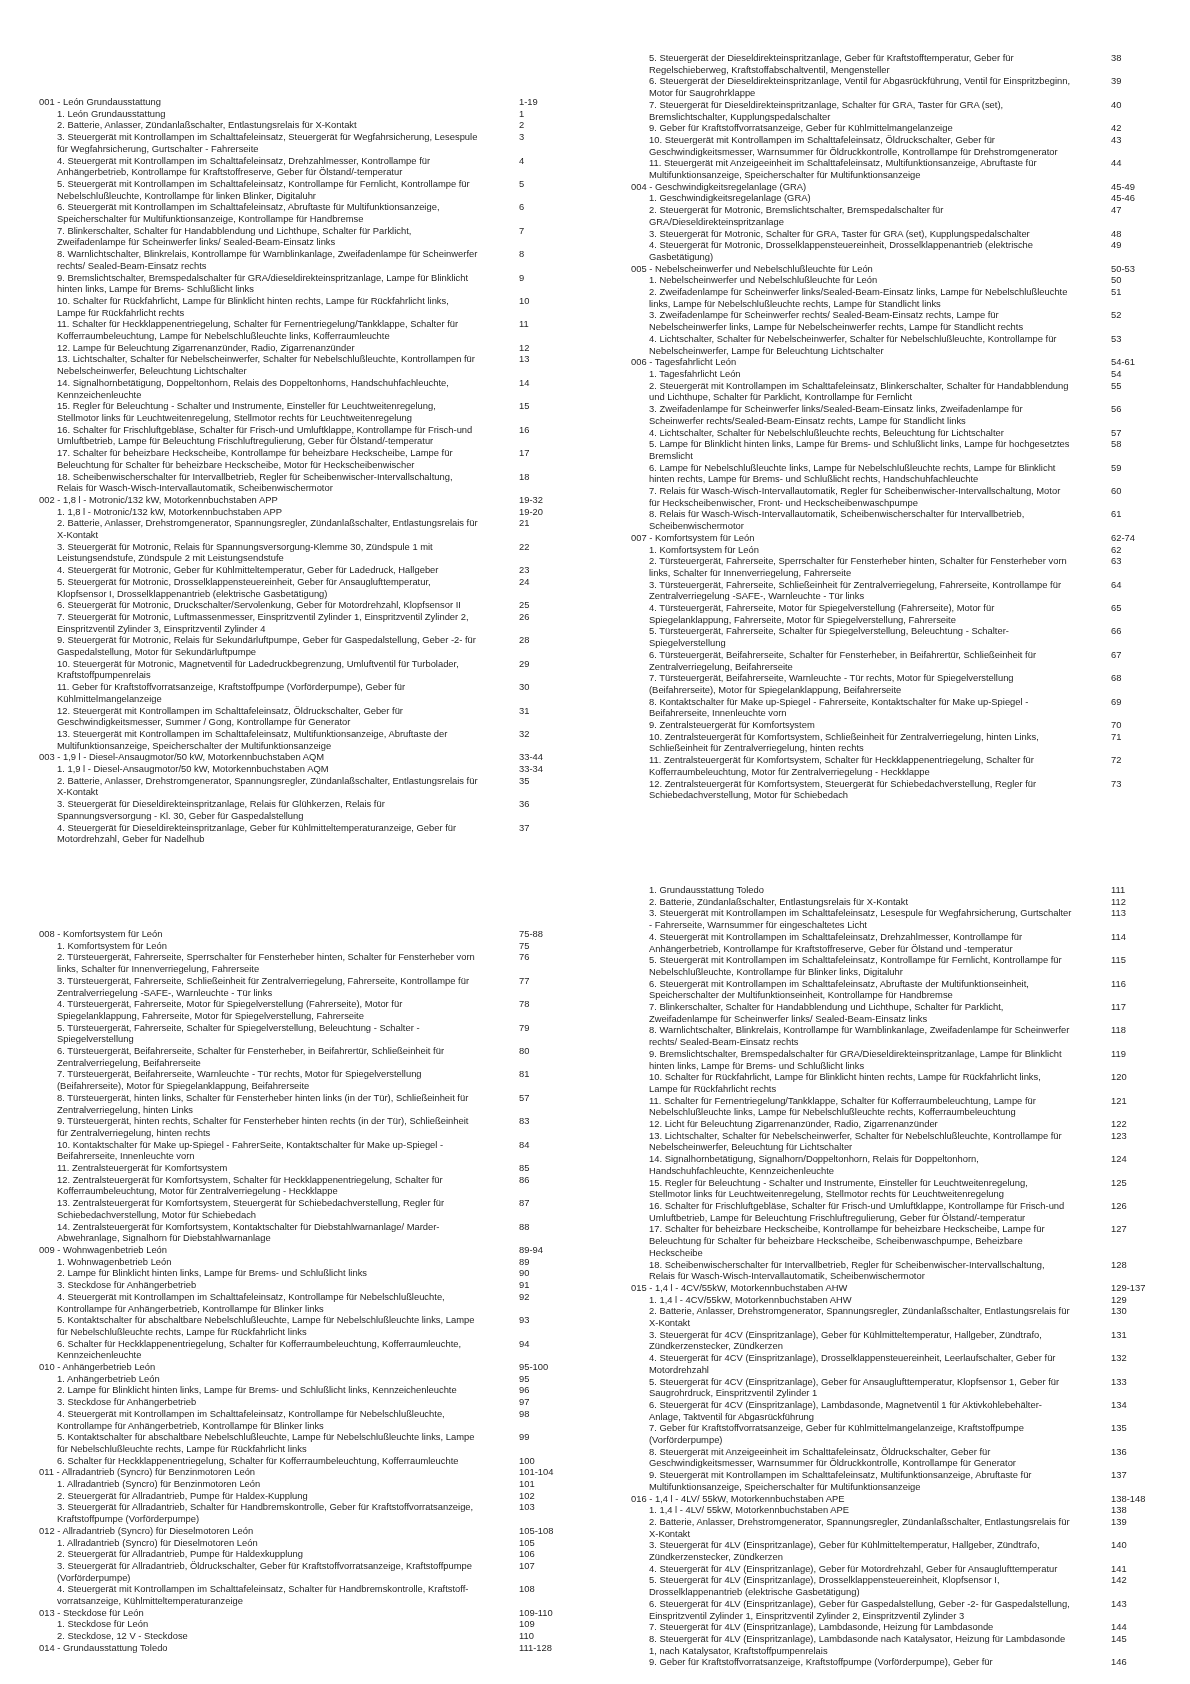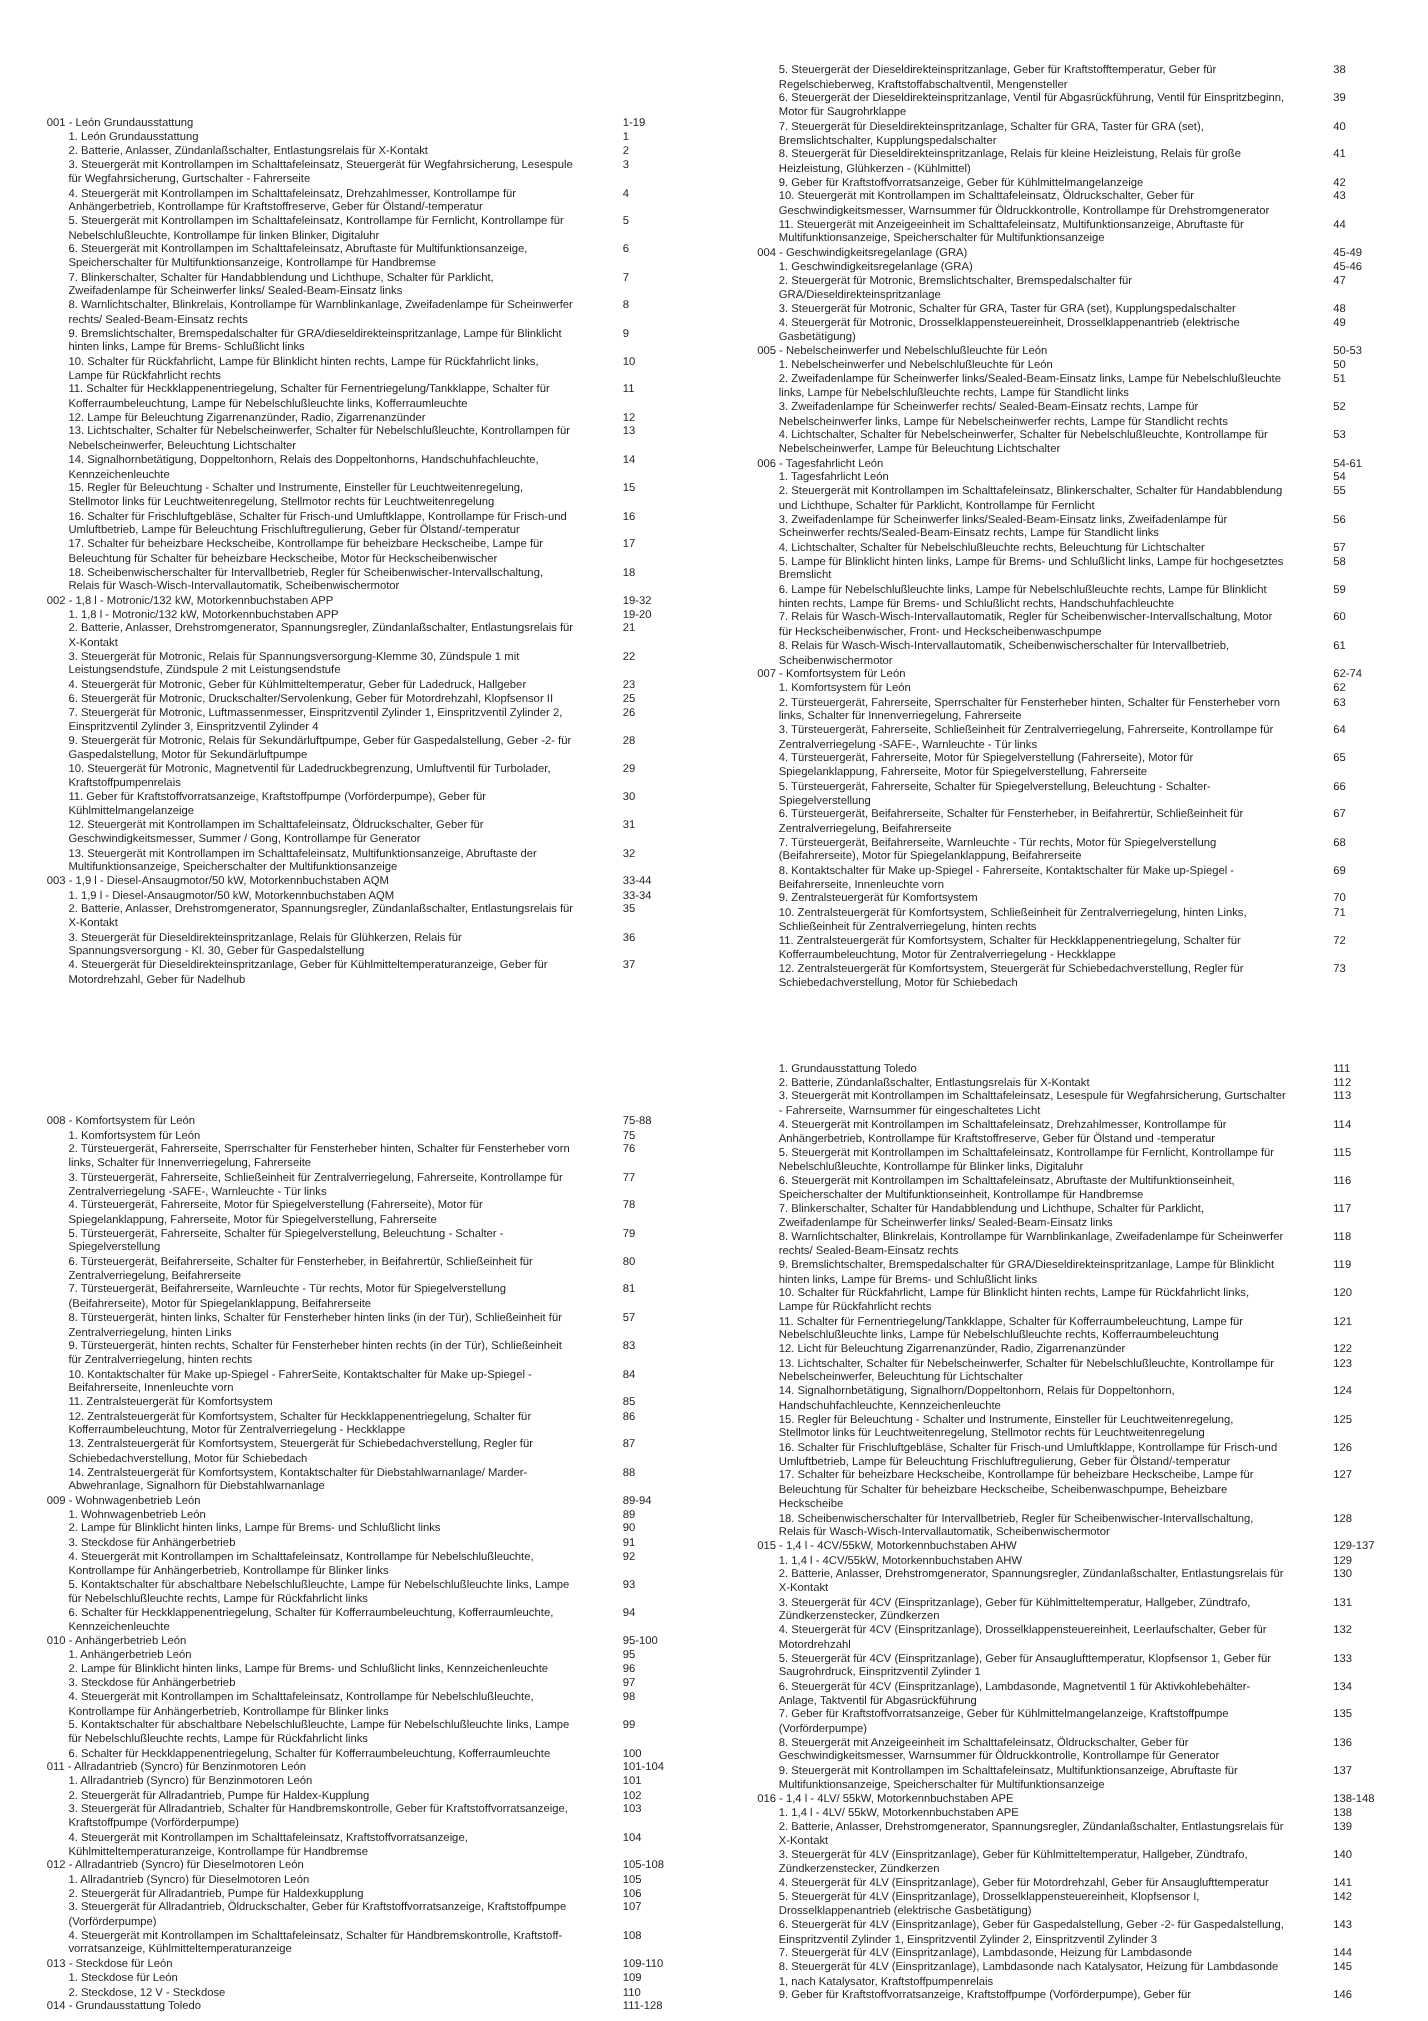--- a/index.html
+++ b/index.html
@@ -118,20 +118,24 @@
         </div>
         <div class="row item">
           <span class="txt">3. Steuergerät für Motronic, Relais für Spannungsversorgung-Klemme 30, Zündspule 1 mit Leistungsendstufe, Zündspule 2 mit Leistungsendstufe</span>
           <span class="pg">22</span>
         </div>
         <div class="row item">
           <span class="txt">4. Steuergerät für Motronic, Geber für Kühlmitteltemperatur, Geber für Ladedruck, Hallgeber</span>
           <span class="pg">23</span>
         </div>
         <div class="row item">
+          <span class="txt">5. Steuergerät für Motronic, Drosselklappensteuereinheit, Geber für Ansauglufttemperatur, Klopfsensor I, Drosselklappenantrieb (elektrische Gasbetätigung)</span>
+          <span class="pg">24</span>
+        </div>
+        <div class="row item">
           <span class="txt">6. Steuergerät für Motronic, Druckschalter/Servolenkung, Geber für Motordrehzahl, Klopfsensor II</span>
           <span class="pg">25</span>
         </div>
         <div class="row item">
           <span class="txt">7. Steuergerät für Motronic, Luftmassenmesser, Einspritzventil Zylinder 1, Einspritzventil Zylinder 2, Einspritzventil Zylinder 3, Einspritzventil Zylinder 4</span>
           <span class="pg">26</span>
         </div>
         <div class="row item">
           <span class="txt">9. Steuergerät für Motronic, Relais für Sekundärluftpumpe, Geber für Gaspedalstellung, Geber -2- für Gaspedalstellung, Motor für Sekundärluftpumpe</span>
           <span class="pg">28</span>
@@ -178,24 +182,20 @@
           <span class="txt">5. Steuergerät der Dieseldirekteinspritzanlage, Geber für Kraftstofftemperatur, Geber für Regelschieberweg, Kraftstoffabschaltventil, Mengensteller</span>
           <span class="pg">38</span>
         </div>
         <div class="row item">
           <span class="txt">6. Steuergerät der Dieseldirekteinspritzanlage, Ventil für Abgasrückführung, Ventil für Einspritzbeginn, Motor für Saugrohrklappe</span>
           <span class="pg">39</span>
         </div>
         <div class="row item">
           <span class="txt">7. Steuergerät für Dieseldirekteinspritzanlage, Schalter für GRA, Taster für GRA (set), Bremslichtschalter, Kupplungspedalschalter</span>
           <span class="pg">40</span>
-        </div>
-        <div class="row item">
-          <span class="txt">8. Steuergerät für Dieseldirekteinspritzanlage, Relais für kleine Heizleistung, Relais für große Heizleistung, Glühkerzen - (Kühlmittel)</span>
-          <span class="pg">41</span>
         </div>
         <div class="row item">
           <span class="txt">9. Geber für Kraftstoffvorratsanzeige, Geber für Kühlmittelmangelanzeige</span>
           <span class="pg">42</span>
         </div>
         <div class="row item">
           <span class="txt">10. Steuergerät mit Kontrollampen im Schalttafeleinsatz, Öldruckschalter, Geber für Geschwindigkeitsmesser, Warnsummer für Öldruckkontrolle, Kontrollampe für Drehstromgenerator</span>
           <span class="pg">43</span>
         </div>
         <div class="row item">
@@ -458,24 +458,20 @@
           <span class="txt">1. Allradantrieb (Syncro) für Benzinmotoren León</span>
           <span class="pg">101</span>
         </div>
         <div class="row item">
           <span class="txt">2. Steuergerät für Allradantrieb, Pumpe für Haldex-Kupplung</span>
           <span class="pg">102</span>
         </div>
         <div class="row item">
           <span class="txt">3. Steuergerät für Allradantrieb, Schalter für Handbremskontrolle, Geber für Kraftstoffvorratsanzeige, Kraftstoffpumpe (Vorförderpumpe)</span>
           <span class="pg">103</span>
-        </div>
-        <div class="row item">
-          <span class="txt">4. Steuergerät mit Kontrollampen im Schalttafeleinsatz, Kraftstoffvorratsanzeige, Kühlmitteltemperaturanzeige, Kontrollampe für Handbremse</span>
-          <span class="pg">104</span>
         </div>
         <div class="row section">
           <span class="txt">012 - Allradantrieb (Syncro) für Dieselmotoren León</span>
           <span class="pg">105-108</span>
         </div>
         <div class="row item">
           <span class="txt">1. Allradantrieb (Syncro) für Dieselmotoren León</span>
           <span class="pg">105</span>
         </div>
         <div class="row item">

